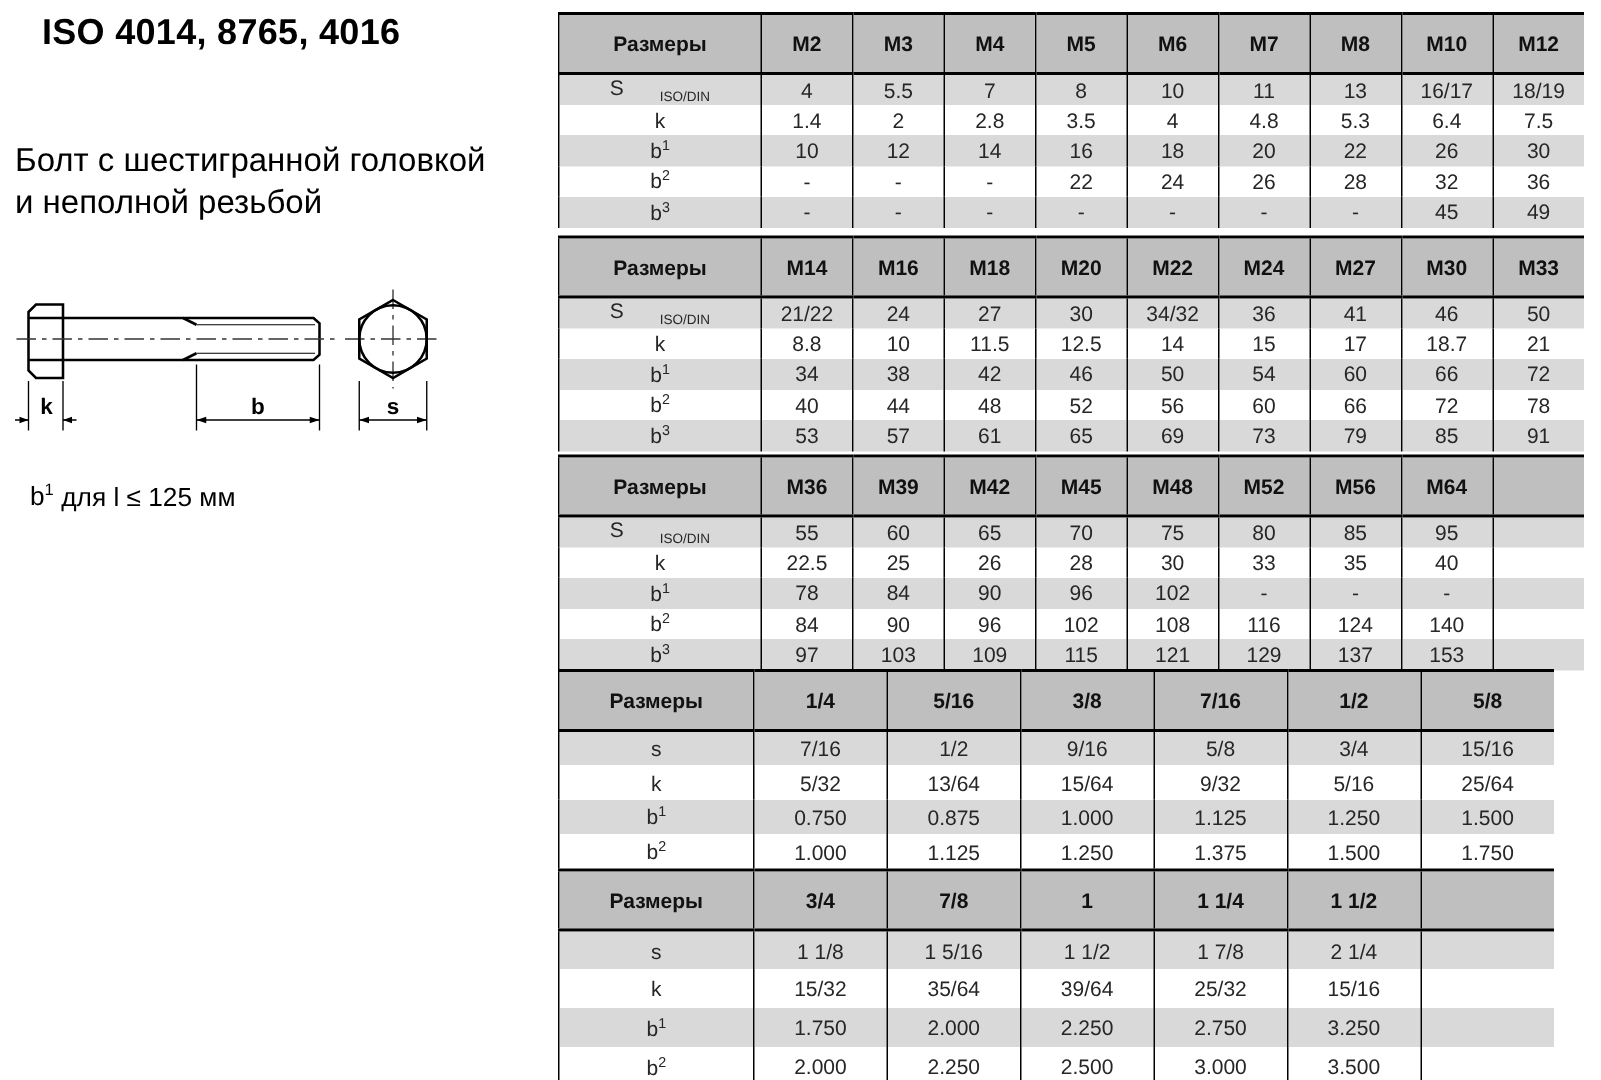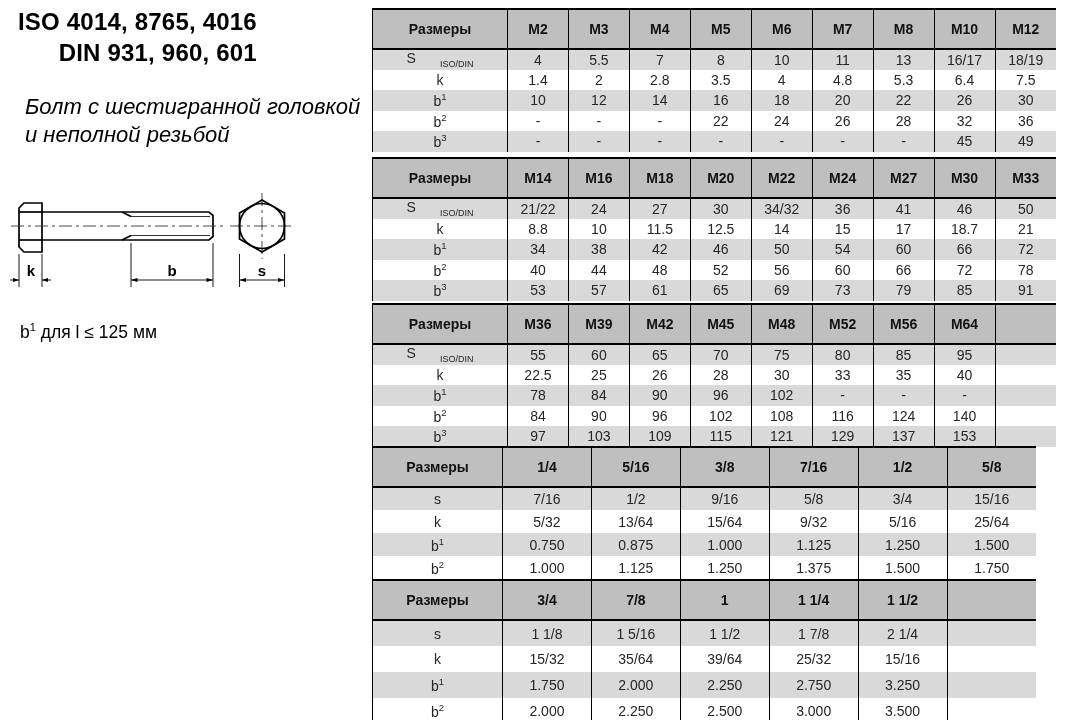--- a/index.html
+++ b/index.html
@@ -2,23 +2,23 @@
 <html><head>
 <meta charset="utf-8">
 <style>
   * { margin:0; padding:0; box-sizing:border-box; }
   html,body { background:#ffffff; }
   body {
     width:1067px; height:720px; position:relative; overflow:hidden;
     font-family:"Liberation Sans", sans-serif; color:#1a1a1a;
   }
   
-  .title-block { position:absolute; left:18px; top:6px;text-align:right; }
+  .title-block { position:absolute; left:28px; top:6px; }
   .title-line { font-size:24px; font-weight:700; line-height:31px; color:#000; letter-spacing:0.2px; }
-  .subtitle-block { position:absolute; left:25px; top:93px;font-style:italic; }
+  .subtitle-block { position:absolute; left:10px; top:93px; }
   .subtitle-line { font-size:22px; line-height:28px; color:#000; }
   .drawing { position:absolute; left:10px; top:190px; }
   .notes { position:absolute; left:20px; top:318px; }
   .note { font-size:17.5px; line-height:19px; color:#000; }
   .note sup { font-size:11px; }
   .note .nt { margin-left:5px;text-align:right; }
   
   table.spec {
     position:absolute; left:372px; border-collapse:collapse; table-layout:fixed;
     font-size:14px; color:#262626;
@@ -44,21 +44,20 @@
   td.row-label sub { font-size:9px;padding-left:24px; }
   td.row-label sup { font-size:9.5px; }
 </style>
 </head>
 <body>
 
 <div>
 
   <div class="title-block">
     <div class="title-line">ISO 4014, 8765, 4016</div>
-    <div class="title-line">DIN 931, 960, 601</div>
   </div>
 
   <div class="subtitle-block">
     <div class="subtitle-line">Болт с шестигранной головкой</div>
     <div class="subtitle-line">и неполной резьбой</div>
   </div>
 
   <svg class="drawing" width="300" height="105" viewBox="0 0 300 105">
 
     <g stroke="#000" fill="none" stroke-width="1.7">

